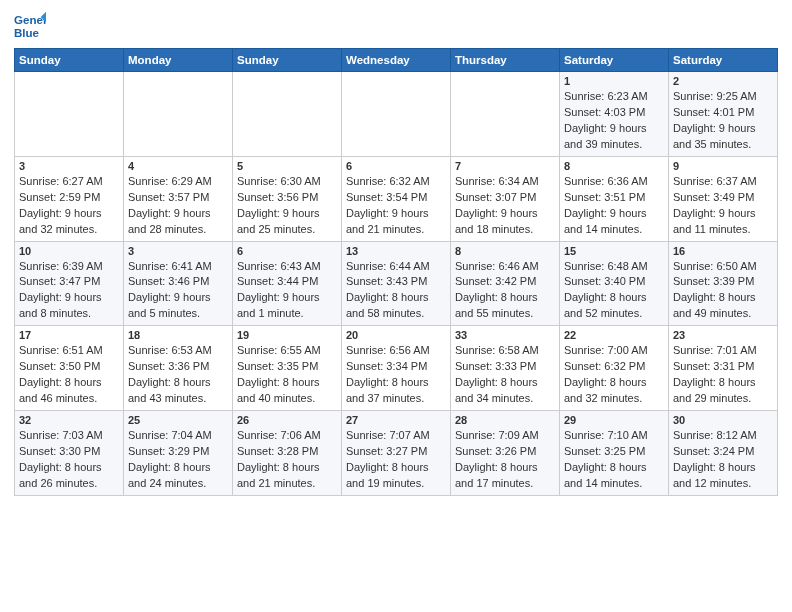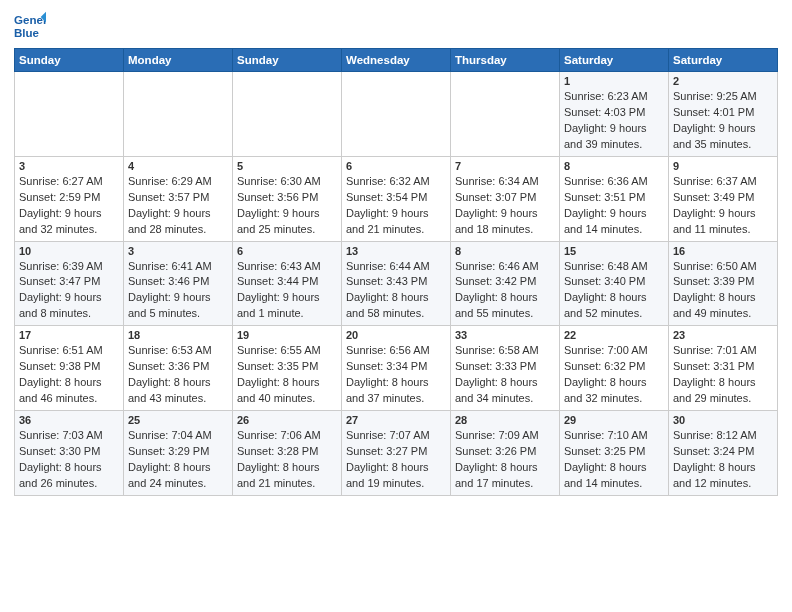--- a/index.html
+++ b/index.html
@@ -239,21 +239,21 @@
             <div class="day-info">Sunrise: 6:50 AM
 Sunset: 3:39 PM
 Daylight: 8 hours
 and 49 minutes.</div>
           </td>
         </tr>
         <tr>
           <td>
             <span class="day-num">17</span>
             <div class="day-info">Sunrise: 6:51 AM
-Sunset: 9:38 PM
+Sunset: 3:50 PM
 Daylight: 8 hours
 and 46 minutes.</div>
           </td>
           <td>
             <span class="day-num">18</span>
             <div class="day-info">Sunrise: 6:53 AM
 Sunset: 3:36 PM
 Daylight: 8 hours
 and 43 minutes.</div>
           </td>
@@ -288,21 +288,21 @@
           <td>
             <span class="day-num">23</span>
             <div class="day-info">Sunrise: 7:01 AM
 Sunset: 3:31 PM
 Daylight: 8 hours
 and 29 minutes.</div>
           </td>
         </tr>
         <tr>
           <td>
-            <span class="day-num">36</span>
+            <span class="day-num">32</span>
             <div class="day-info">Sunrise: 7:03 AM
 Sunset: 3:30 PM
 Daylight: 8 hours
 and 26 minutes.</div>
           </td>
           <td>
             <span class="day-num">25</span>
             <div class="day-info">Sunrise: 7:04 AM
 Sunset: 3:29 PM
 Daylight: 8 hours

